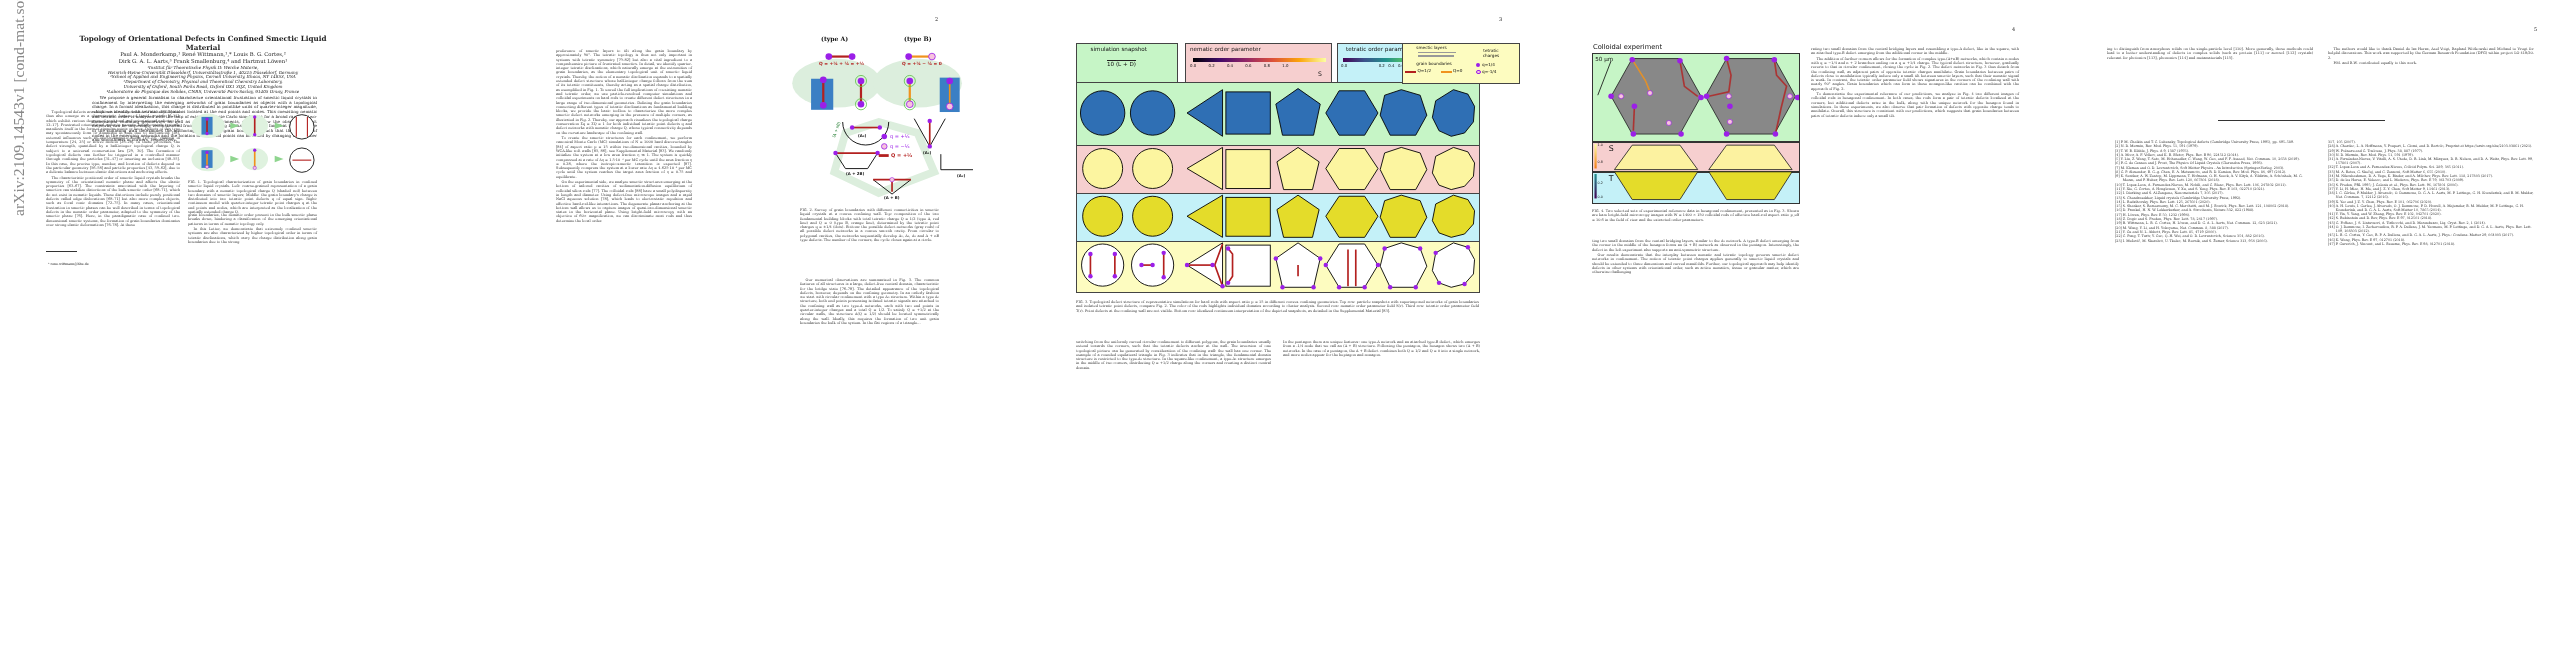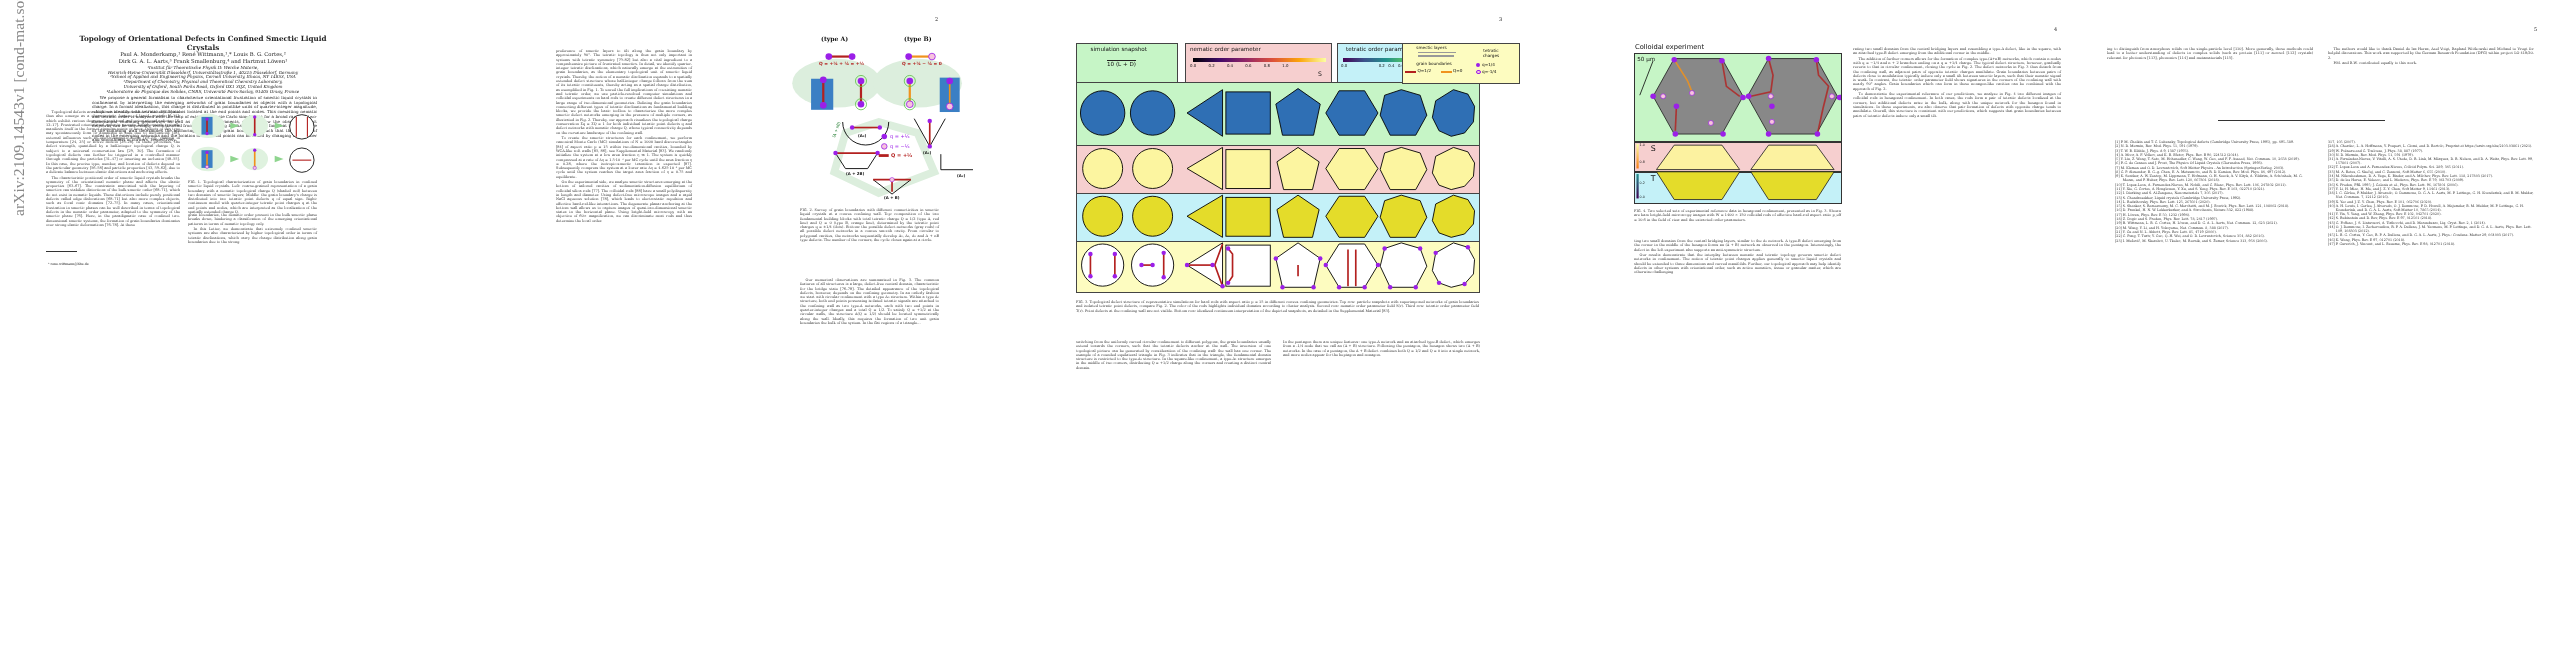--- a/index.html
+++ b/index.html
@@ -25,21 +25,21 @@
   .lab{position:absolute;font-family:"DejaVu Sans",sans-serif;color:#111;white-space:nowrap;}
   svg{position:absolute;left:0;top:0;}
 </style>
 </head>
 <body>
 
 <div class="page" style="left:0;width:511px;">
   <div class="arxiv">
       <span>arXiv:2109.14543v1  [cond-mat.soft]  29 Sep 2021</span>
     </div>
-  <div class="title">Topology of Orientational Defects in Confined Smectic Liquid Crystals</div>
+  <div class="title">Topology of Orientational Defects in Confined Smectic Liquid Material</div>
   <div class="authors">
     <div>Paul A. Monderkamp,¹ René Wittmann,¹,* Louis B. G. Cortes,²</div>
     <div>Dirk G. A. L. Aarts,³ Frank Smallenburg,⁴ and Hartmut Löwen¹</div>
   </div>
   <div class="affil">
     <div>¹Institut für Theoretische Physik II: Weiche Materie,</div>
     <div>Heinrich-Heine-Universität Düsseldorf, Universitätsstraße 1, 40225 Düsseldorf, Germany</div>
     <div>²School of Applied and Engineering Physics, Cornell University, Ithaca, NY 14853, USA</div>
     <div>³Department of Chemistry, Physical and Theoretical Chemistry Laboratory,</div>
     <div>University of Oxford, South Parks Road, Oxford OX1 3QZ, United Kingdom</div>
@@ -309,21 +309,21 @@
   <div class="lab" style="left:14.5px;top:24px;font-size:4.2px;">Q=1/2</div>
   <div style="position:absolute;left:38px;top:27px;width:11px;height:1.7px;background:#f0921c;"></div>
   <div class="lab" style="left:50px;top:24px;font-size:4.2px;">Q=0</div>
   <div class="lab" style="left:74px;top:4.4px;font-size:4.2px;width:28px;white-space:normal;text-align:center;">tetratic charges</div>
   <div style="position:absolute;left:73px;top:19px;width:3.9px;height:3.9px;border-radius:50%;background:#9b1fe8;"></div>
   <div class="lab" style="left:79px;top:18px;font-size:4.2px;">q=1/4</div>
   <div style="position:absolute;left:73px;top:25.6px;width:2.8px;height:2.8px;border-radius:50%;background:#f7c4dd;border:0.6px solid #9b1fe8;"></div>
   <div class="lab" style="left:79px;top:24.5px;font-size:4.2px;">q=-1/4</div>
 </div>
 
-<div class="page" style="left:1587px;width:489px;">
+<div class="page" style="left:1545px;width:489px;">
   <div class="pnum" style="left:467px;top:25.6px;">4</div>
   <div class="lab" style="left:48px;top:43px;font-size:6.7px;">Colloidal experiment</div>
   <div class="fig" style="left:47px;top:53px;width:207px;height:151px;">
     <div style="position:absolute;left:0;top:0;width:206px;height:87px;background:#c6f5c6;border:0.6px solid #333;"></div>
     <div style="position:absolute;left:0;top:89px;width:206px;height:28px;background:#f6cfcf;border:0.6px solid #333;overflow:hidden;"></div>
     <div style="position:absolute;left:0;top:119px;width:206px;height:30px;background:#c4f1f8;border:0.6px solid #333;"></div>
     <svg width="207" height="151" viewBox="0 0 372 272">
       <polygon points="72,10 158,10 196,78 158,146 72,146 34,78" fill="#888" stroke="#222" stroke-width="1.5"></polygon>
       <polygon points="242,10 328,10 366,78 328,146 242,146 204,78" fill="#888" stroke="#222" stroke-width="1.5"></polygon>
       <polyline points="72,12 96,50 104,70" fill="none" stroke="#f0921c" stroke-width="3" opacity=".85"></polyline>

